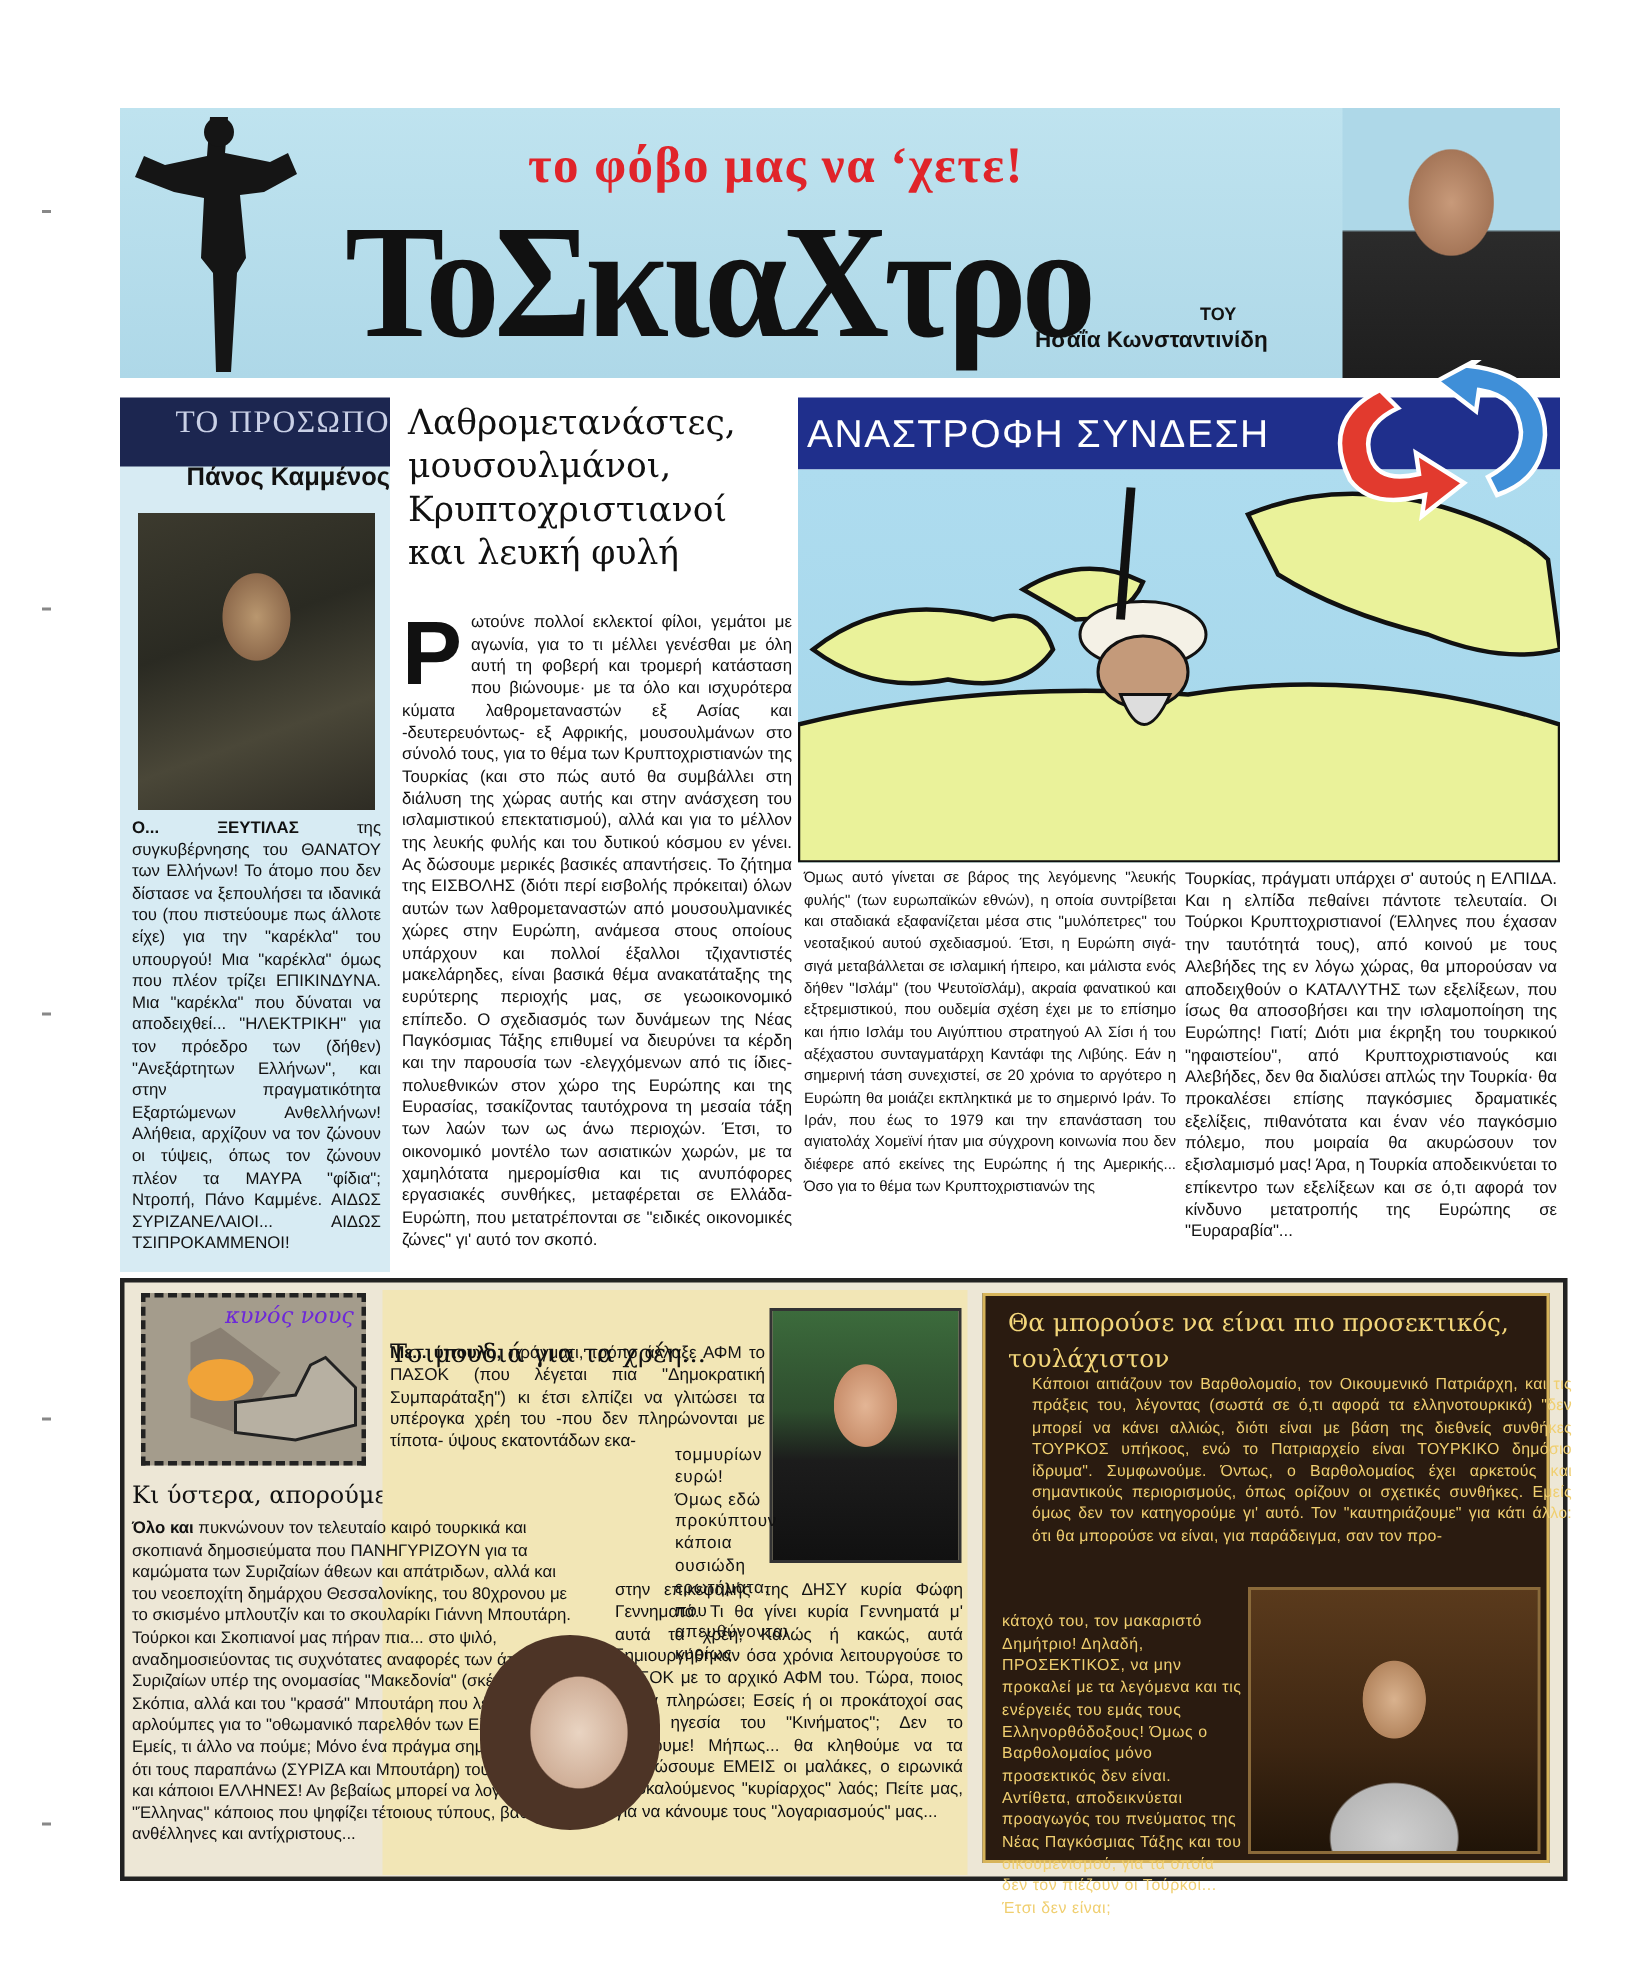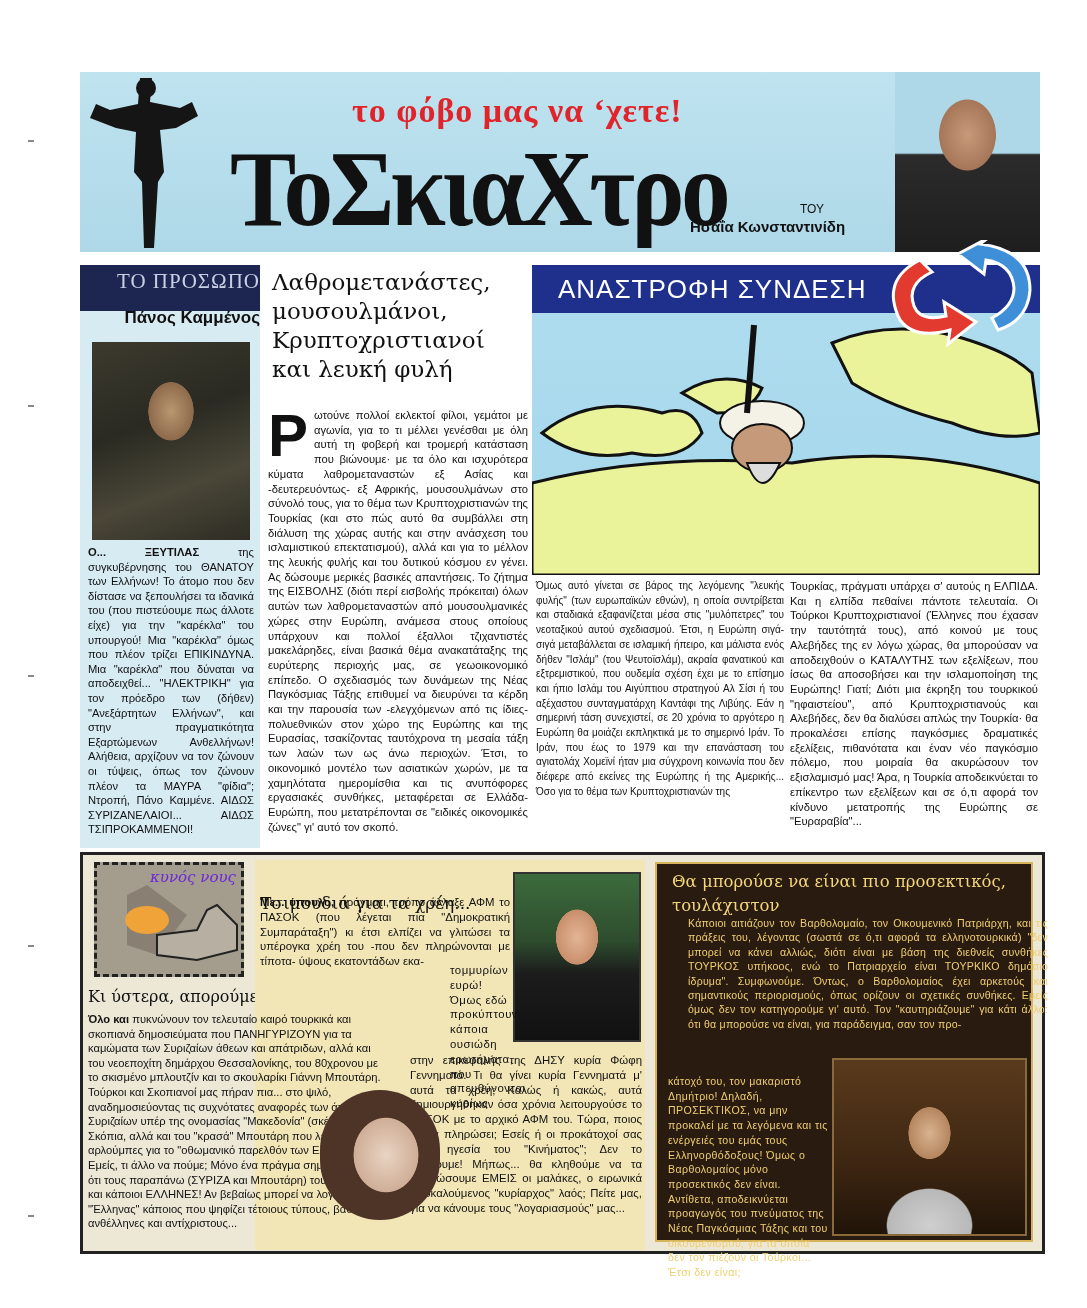--- a/index.html
+++ b/index.html
@@ -3,36 +3,36 @@
 <meta charset="utf-8">
 <style>
 *{box-sizing:border-box;margin:0;padding:0}
 body{width:1087px;height:1308px;background:#ffffff;position:relative;overflow:hidden;font-family:"Liberation Sans",sans-serif;color:#1a1a1a}
 .abs{position:absolute}
 
 #banner{left:80px;top:72px;width:960px;height:180px;background:linear-gradient(180deg,#bfe3ef 0%,#aed8e8 100%);overflow:hidden}
 #slogan{left:272px;top:20px;font-family:"Liberation Serif",serif;font-size:34px;color:#e0242a;font-weight:bold;letter-spacing:1px;white-space:nowrap}
 #masthead{left:150px;top:58px;font-family:"Liberation Serif",serif;font-weight:bold;font-size:108px;line-height:118px;color:#111;letter-spacing:-4px;transform:scaleX(.92);transform-origin:left;white-space:nowrap}
 #scarecrow{left:0px;top:0px;width:140px;height:180px}
-#byline-of{left:720px;top:130px;font-size:12px;color:#111;font-weight:normal}
+#byline-of{left:720px;top:130px;font-size:12px;color:#111;font-weight:bold}
 #byline-name{left:610px;top:146px;font-size:15px;font-weight:bold;color:#111;white-space:nowrap}
 #author-photo{left:815px;top:0px;width:145px;height:180px;background:radial-gradient(ellipse 40px 50px at 50% 35%,#c89a7a 0%,#a57658 70%,transparent 72%),linear-gradient(180deg,#aed8e8 0%,#aed8e8 45%,#2b2b2b 46%,#1e1e1e 100%)}
 
 #prosopo-head{left:80px;top:265px;width:180px;height:46px;background:#1c2650;color:#c9d0e6;font-family:"Liberation Serif",serif;font-size:21px;letter-spacing:1px;text-align:right;line-height:33px}
 #prosopo-panel{left:80px;top:298px;width:180px;height:550px;background:#d7ebf3}
 #prosopo-name{left:80px;top:308px;width:180px;text-align:right;font-size:17px;font-weight:bold;color:#111}
 #kammenos-photo{left:92px;top:342px;width:158px;height:198px;background:radial-gradient(ellipse 28px 36px at 50% 35%,#b9976f 0%,#8e6a4c 80%,transparent 82%),linear-gradient(160deg,#3c3a2e 0%,#2a2a22 40%,#4a4738 70%,#2e2c24 100%)}
 #prosopo-text{left:88px;top:545px;width:166px;font-size:11.2px;line-height:14.6px;text-align:justify;color:#111}
 #prosopo-text b{font-weight:bold}
 
 #headline{left:272px;top:268px;width:255px;font-family:"DejaVu Serif",serif;font-size:23px;line-height:29px;color:#111}
 #article-col1{left:268px;top:408px;width:260px;font-size:11.2px;line-height:14.7px;text-align:justify;color:#111}
 .dropcap{float:left;font-size:60px;line-height:52px;font-weight:bold;margin:2px 6px 0 0;color:#111}
 
-#anas-head{left:532px;top:265px;width:508px;height:48px;background:#1f2f8c;color:#fff;font-size:26px;line-height:48px;padding-left:26px;letter-spacing:1px}
+#anas-head{left:532px;top:265px;width:508px;height:48px;background:#1f2f8c;color:#fff;font-size:26px;line-height:48px;padding-left:6px;letter-spacing:1px}
 #map{left:532px;top:313px;width:508px;height:262px;background:linear-gradient(180deg,#aedcef 0%,#a4d6ea 100%);overflow:hidden}
 #arrow-icon{left:880px;top:240px;width:160px;height:110px}
 #article-col2{left:536px;top:579px;width:248px;font-size:10px;line-height:14.7px;text-align:justify;color:#111}
 #article-col3{left:790px;top:579px;width:248px;font-size:11.2px;line-height:14.7px;text-align:justify;color:#111}
 
 #bottom-frame{left:80px;top:852px;width:965px;height:402px;border:3px solid #222;background:#ede7d6}
 #kynos-box{left:94px;top:862px;width:150px;height:115px;border:3px dashed #222;background:#a49c8c;overflow:hidden}
 #kynos-label{left:150px;top:868px;font-family:"DejaVu Serif",serif;font-style:italic;font-size:15px;color:#6d28d9}
 #kynos-heading{left:88px;top:987px;font-family:"DejaVu Serif",serif;font-size:16px;color:#111}
 #kynos-text{left:88px;top:1012px;width:295px;font-size:11.2px;line-height:14.6px;color:#111}

